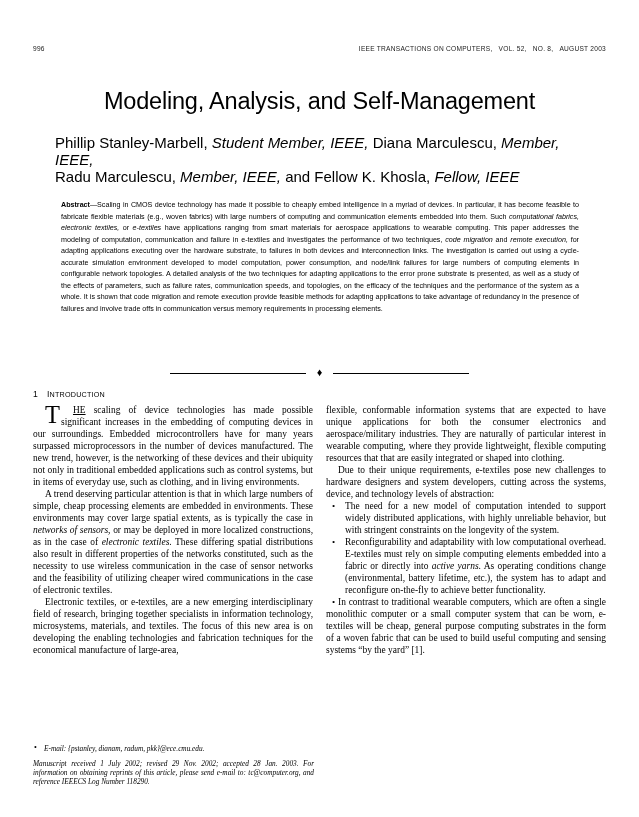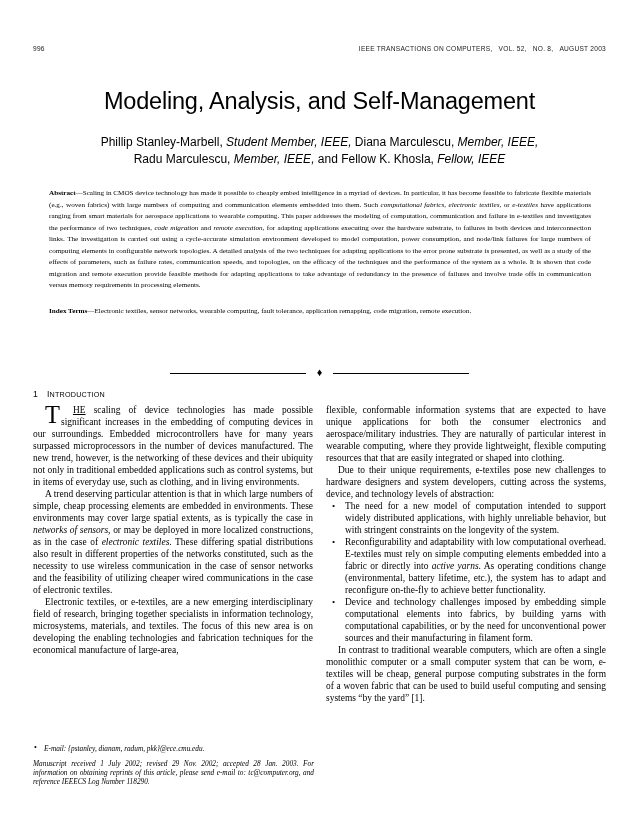--- a/index.html
+++ b/index.html
@@ -63,41 +63,40 @@
     letter-spacing: -0.2px;
     color: #000;
   }
 
   
   .authors {
     position: absolute;
     top: 134px;
     left: 55px;
     right: 55px;
-    text-align: center;
-    font-family: "Liberation Sans", "DejaVu Sans", sans-serif;
-    font-size: 12px;
+    font-family: "Liberation Sans", "DejaVu Sans", sans-serif;
+    font-size: 15px;
     line-height: 17px;
     color: #000;
   }
   .authors i { font-style: italic; }
 
   
   .abstract-block {
     position: absolute;
     top: 188px;
     left: 49px;
     width: 542px;
     font-family: "Liberation Sans", "DejaVu Sans", sans-serif;
     font-size: 7.15px;
     line-height: 11.55px;
     text-align: justify;
     color: #000;
   }
-  .abstract-block p { margin: 0; font-family: Liberation Serif, serif; }
+  .abstract-block p { margin: 12px; }
   .abstract-block .kw { margin-top: 14px; }
   .abstract-block b { font-weight: 700; }
   .abstract-block i { font-style: italic; }
 
   
   .divider {
     position: absolute;
     top: 368px;
     left: 0;
     width: 639px;
@@ -245,21 +244,20 @@
     <i>Member,</i>
     <i>IEEE,</i>
     <span>and</span>
     <span>Fellow K. Khosla,</span>
     <i>Fellow,</i>
     <i>IEEE</i>
   </div>
 
   <div class="abstract-block">
     <p><b>Abstract</b><span>—</span><span>Scaling in CMOS device technology has made it possible to cheaply embed intelligence in a myriad of devices. In particular, it has become feasible to fabricate flexible materials (e.g., woven fabrics) with large numbers of computing and communication elements embedded into them. Such </span><i>computational fabrics, electronic textiles,</i><span> or </span><i>e-textiles</i><span> have applications ranging from smart materials for aerospace applications to wearable computing. This paper addresses the modeling of computation, communication and failure in e-textiles and investigates the performance of two techniques, </span><i>code migration</i><span> and </span><i>remote execution,</i><span> for adapting applications executing over the hardware substrate, to failures in both devices and interconnection links. The investigation is carried out using a cycle-accurate simulation environment developed to model computation, power consumption, and node/link failures for large numbers of computing elements in configurable network topologies. A detailed analysis of the two techniques for adapting applications to the error prone substrate is presented, as well as a study of the effects of parameters, such as failure rates, communication speeds, and topologies, on the efficacy of the techniques and the performance of the system as a whole. It is shown that code migration and remote execution provide feasible methods for adapting applications to take advantage of redundancy in the presence of failures and involve trade offs in communication versus memory requirements in processing elements.</span></p>
-    <p class="kw"><b>Index Terms</b><span>—</span><span>Electronic textiles, sensor networks, wearable computing, fault tolerance, application remapping, code migration, remote execution.</span></p>
   </div>
 
   <div class="divider">
     <span class="rule"></span>
     <span class="diamond">♦</span>
     <span class="rule"></span>
   </div>
 
   <div class="sec-head">
     <span class="num">1</span><span class="name"><span class="first">I</span><span class="rest">NTRODUCTION</span></span>
@@ -270,21 +268,21 @@
     <p><span>A trend deserving particular attention is that in which large numbers of simple, cheap processing elements are embedded in environments. These environments may cover large spatial extents, as is typically the case in </span><i>networks of sensors,</i><span> or may be deployed in more localized constructions, as in the case of </span><i>electronic textiles</i><span>. These differing spatial distributions also result in different properties of the networks constituted, such as the necessity to use wireless communication in the case of sensor networks and the feasibility of utilizing cheaper wired communications in the case of electronic textiles.</span></p>
     <p>Electronic textiles, or e-textiles, are a new emerging interdisciplinary field of research, bringing together specialists in information technology, microsystems, materials, and textiles. The focus of this new area is on developing the enabling technologies and fabrication techniques for the economical manufacture of large-area,</p>
   </div>
 
   <div class="col col-right">
     <p class="noindent">flexible, conformable information systems that are expected to have unique applications for both the consumer electronics and aerospace/military industries. They are naturally of particular interest in wearable computing, where they provide lightweight, flexible computing resources that that are easily integrated or shaped into clothing.</p>
     <p>Due to their unique requirements, e-textiles pose new challenges to hardware designers and system developers, cutting across the systems, device, and technology levels of abstraction:</p>
     <ul class="bullets">
       <li><span class="dot">•</span><span>The need for a new model of computation intended to support widely distributed applications, with highly unreliable behavior, but with stringent constraints on the longevity of the system.</span></li>
       <li><span class="dot">•</span><span>Reconfigurability and adaptability with low computational overhead. E-textiles must rely on simple computing elements embedded into a fabric or directly into </span><i>active yarns</i><span>. As operating conditions change (environmental, battery lifetime, etc.), the system has to adapt and reconfigure on-the-fly to achieve better functionality.</span></li>
-      <li><span class="dot">•</span><span>Device and technology challenges imposed by embedding simple computational elements into fabrics, by building yarns with computational capabilities, or by the need for unconventional power sources and their manufacturing in filament form.</span></li>
+      <li><span class="dot">•</span></li>
     </ul>
     <p>In contrast to traditional wearable computers, which are often a single monolithic computer or a small computer system that can be worn, e-textiles will be cheap, general purpose computing substrates in the form of a woven fabric that can be used to build useful computing and sensing systems “by the yard” [1].</p>
   </div>
 
   <div class="footnote">
 
     <div class="bullet-item">
       <span class="dot">•</span>
       <span class="l2">E-mail: {pstanley, dianam, radum, pkk}@ece.cmu.edu.</span>
     </div>

